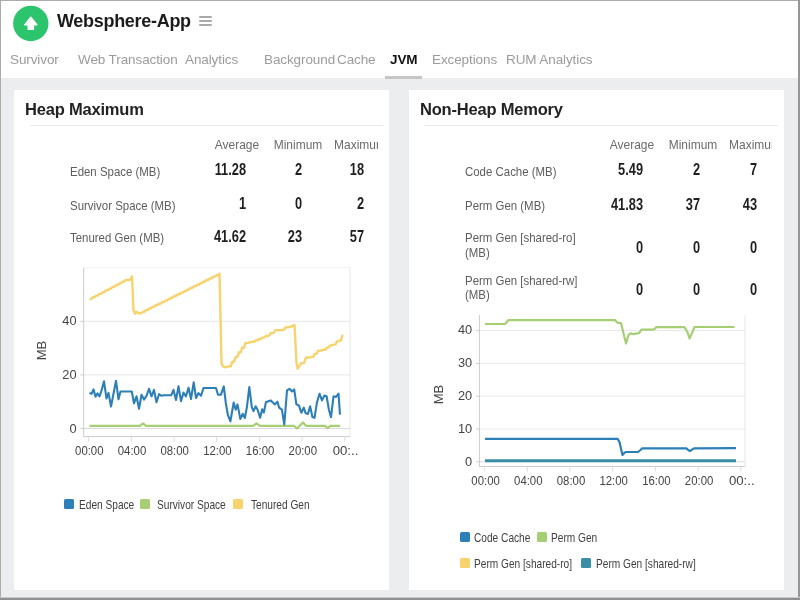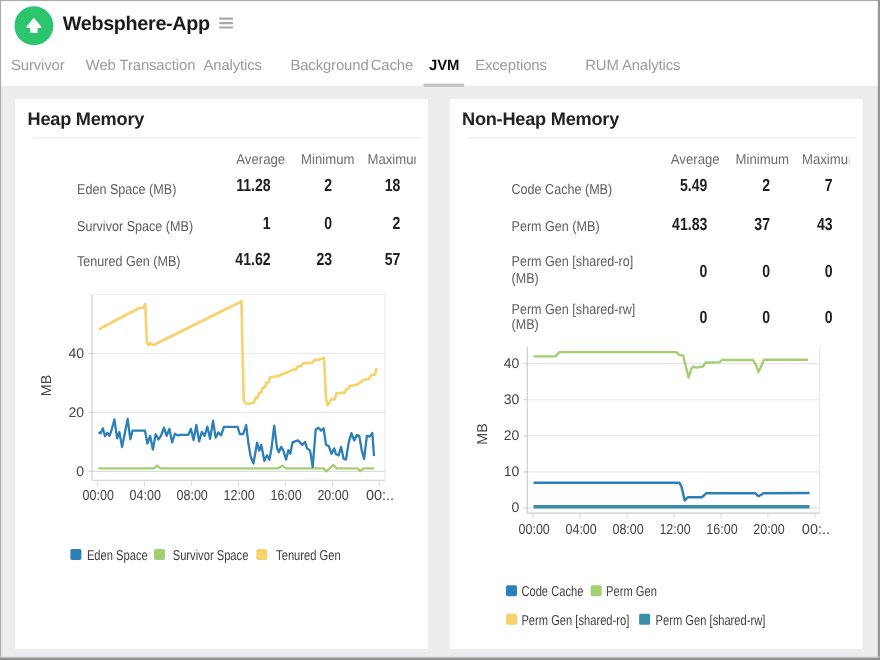--- a/index.html
+++ b/index.html
@@ -27,25 +27,25 @@
 <div class="bar" style="top:15.5px;"></div>
 <div class="bar" style="top:19.5px;"></div>
 <div class="bar" style="top:23.5px;"></div>
 <div class="tab" style="left:10px;">Survivor</div>
 <div class="tab" style="left:78px;text-align:right;">Web Transaction</div>
 <div class="tab" style="left:185px;">Analytics</div>
 <div class="tab" style="left:264px;">Background</div>
 <div class="tab" style="left:337px;">Cache</div>
 <div class="tab active" style="left:390px;">JVM</div>
 <div class="tab" style="left:432px;">Exceptions</div>
-<div class="tab" style="left:532px;">RUM Analytics</div>
+<div class="tab" style="left:506px;">RUM Analytics</div>
 <div style="position:absolute;left:385px;top:75.8px;width:36.7px;height:3.2px;background:#c5c5c5;"></div>
 <div class="panel" style="left:14px;"></div>
 <div class="panel" style="left:409px;"></div>
-<div class="ptitle" style="left:25px;">Heap Memory</div>
+<div class="ptitle" style="left:25px;">Heap Maximum</div>
 <div class="ptitle" style="left:420px;">Non-Heap Memory</div>
 <div class="phr" style="left:30px;width:353px;"></div>
 <div class="phr" style="left:425px;width:353px;"></div>
 <div style="position:absolute;left:14px;top:135px;width:364px;height:125px;overflow:hidden;">
     <div style="position:absolute;left:-14px;top:-135px;width:800px;height:600px;">
       <div class="th" style="left:187px;top:137px;">Average</div>
       <div class="th" style="left:248px;top:137px;">Minimum</div>
       <div class="th" style="left:310px;top:137px;">Maximum</div>
       <div class="tl" style="left:69.5px;top:164.4px;">Eden Space (MB)</div>
       <div class="val" style="left:166.3px;top:161.9px;">11.28</div>

